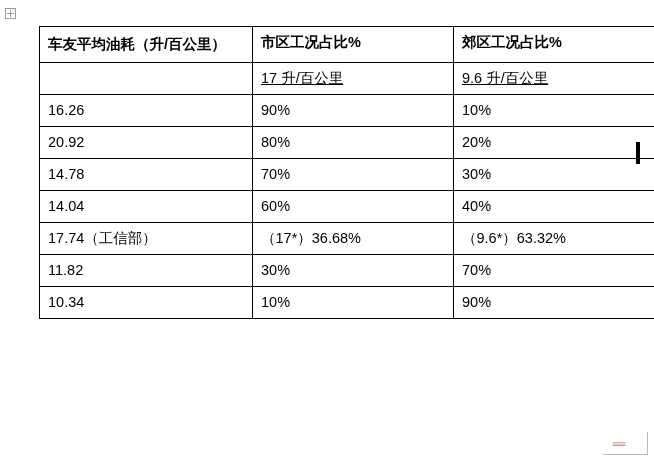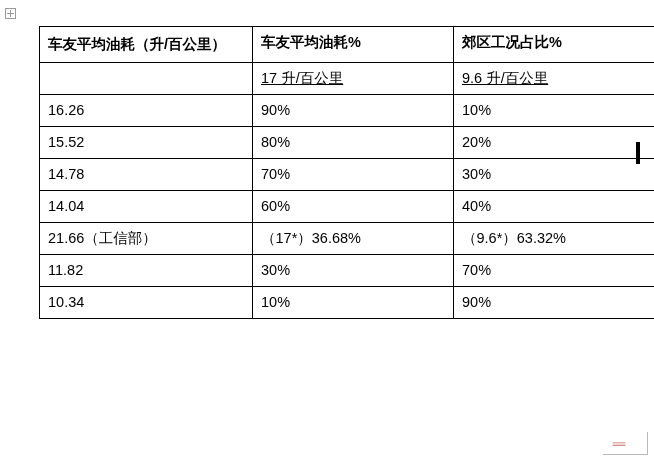--- a/index.html
+++ b/index.html
@@ -125,51 +125,51 @@
 
   <table class="data-table">
     <colgroup>
       <col class="c1">
         <col class="c2">
         <col class="c3">
     </colgroup>
     <tbody>
       <tr class="hdr">
         <td class="hcell-1">车友平均油耗（升/百公里）</td>
-        <td>车友平均油耗%</td>
+        <td>市区工况占比%</td>
         <td>郊区工况占比%</td>
       </tr>
       <tr>
         <td class="blank-cell"></td>
         <td class="u">17 升/百公里</td>
         <td class="u">9.6 升/百公里</td>
       </tr>
 
       <tr>
         <td>16.26</td>
         <td>90%</td>
         <td>10%</td>
       </tr>
       <tr>
-        <td>15.52</td>
+        <td>20.92</td>
         <td>80%</td>
         <td>20%</td>
       </tr>
       <tr>
         <td>14.78</td>
         <td>70%</td>
         <td>30%</td>
       </tr>
       <tr>
         <td>14.04</td>
         <td>60%</td>
         <td>40%</td>
       </tr>
       <tr>
-        <td>21.66（工信部）</td>
+        <td>17.74（工信部）</td>
         <td>（17*）36.68%</td>
         <td>（9.6*）63.32%</td>
       </tr>
       <tr>
         <td>11.82</td>
         <td>30%</td>
         <td>70%</td>
       </tr>
       <tr>
         <td>10.34</td>

